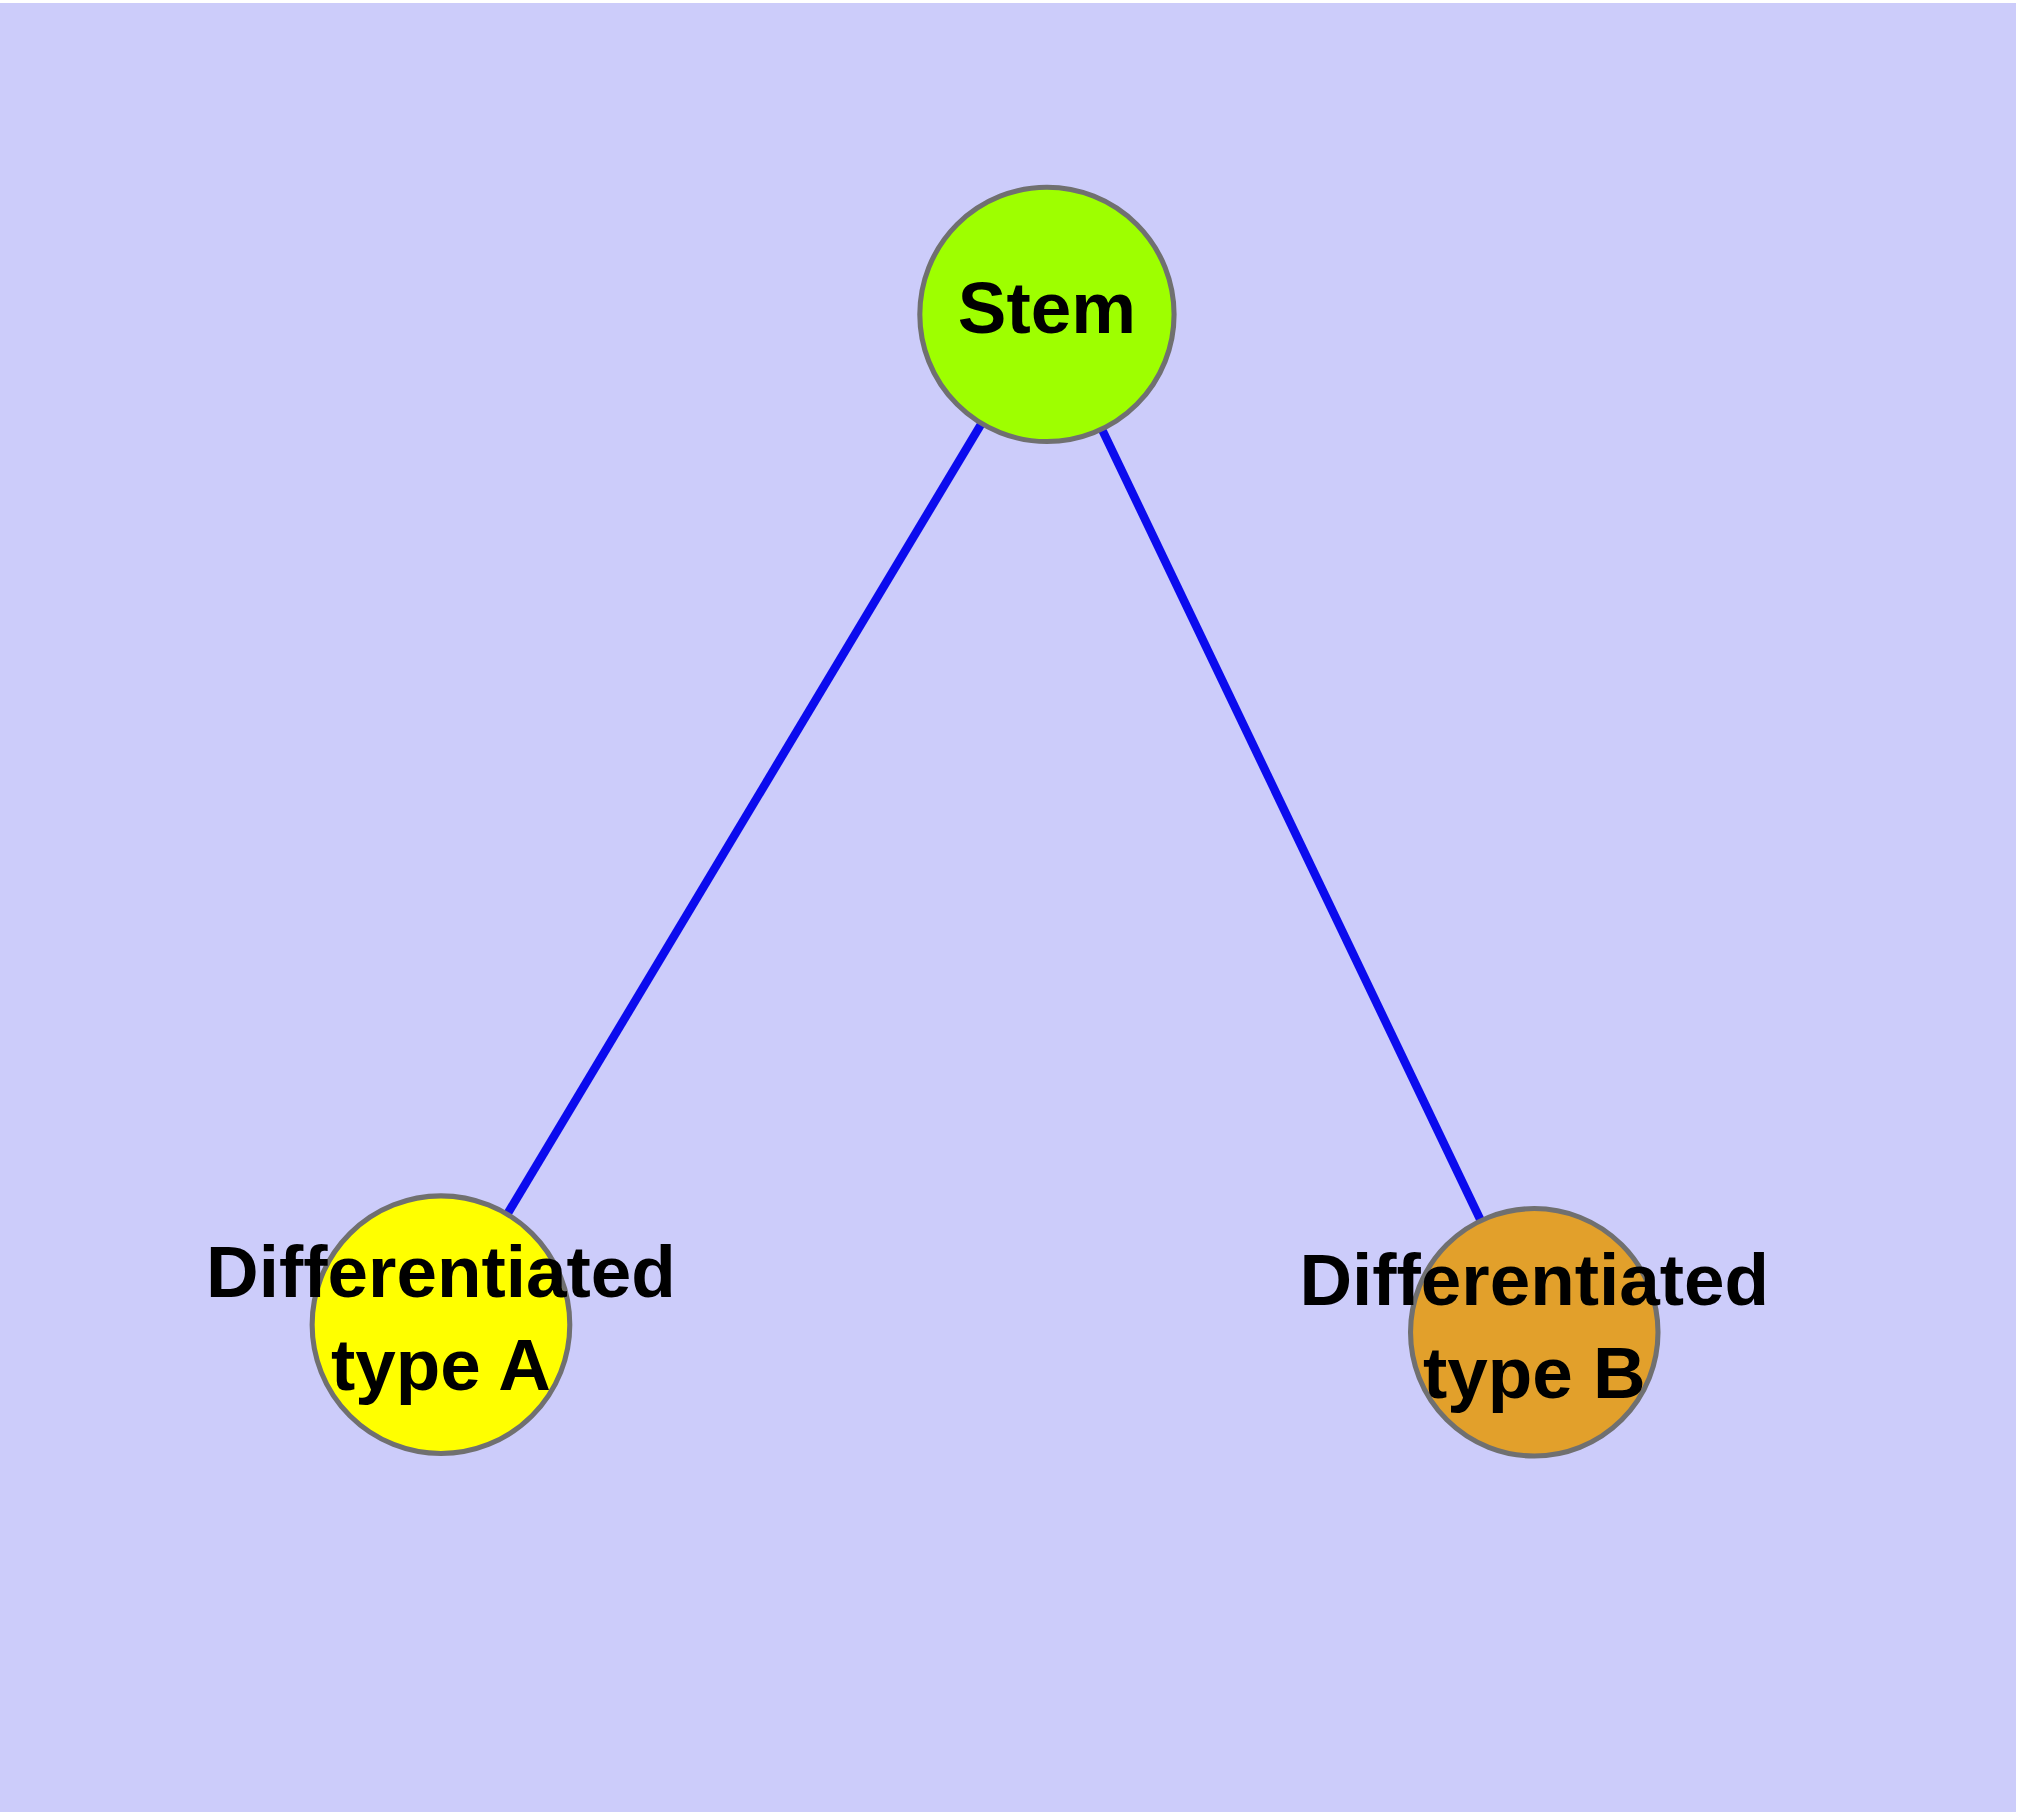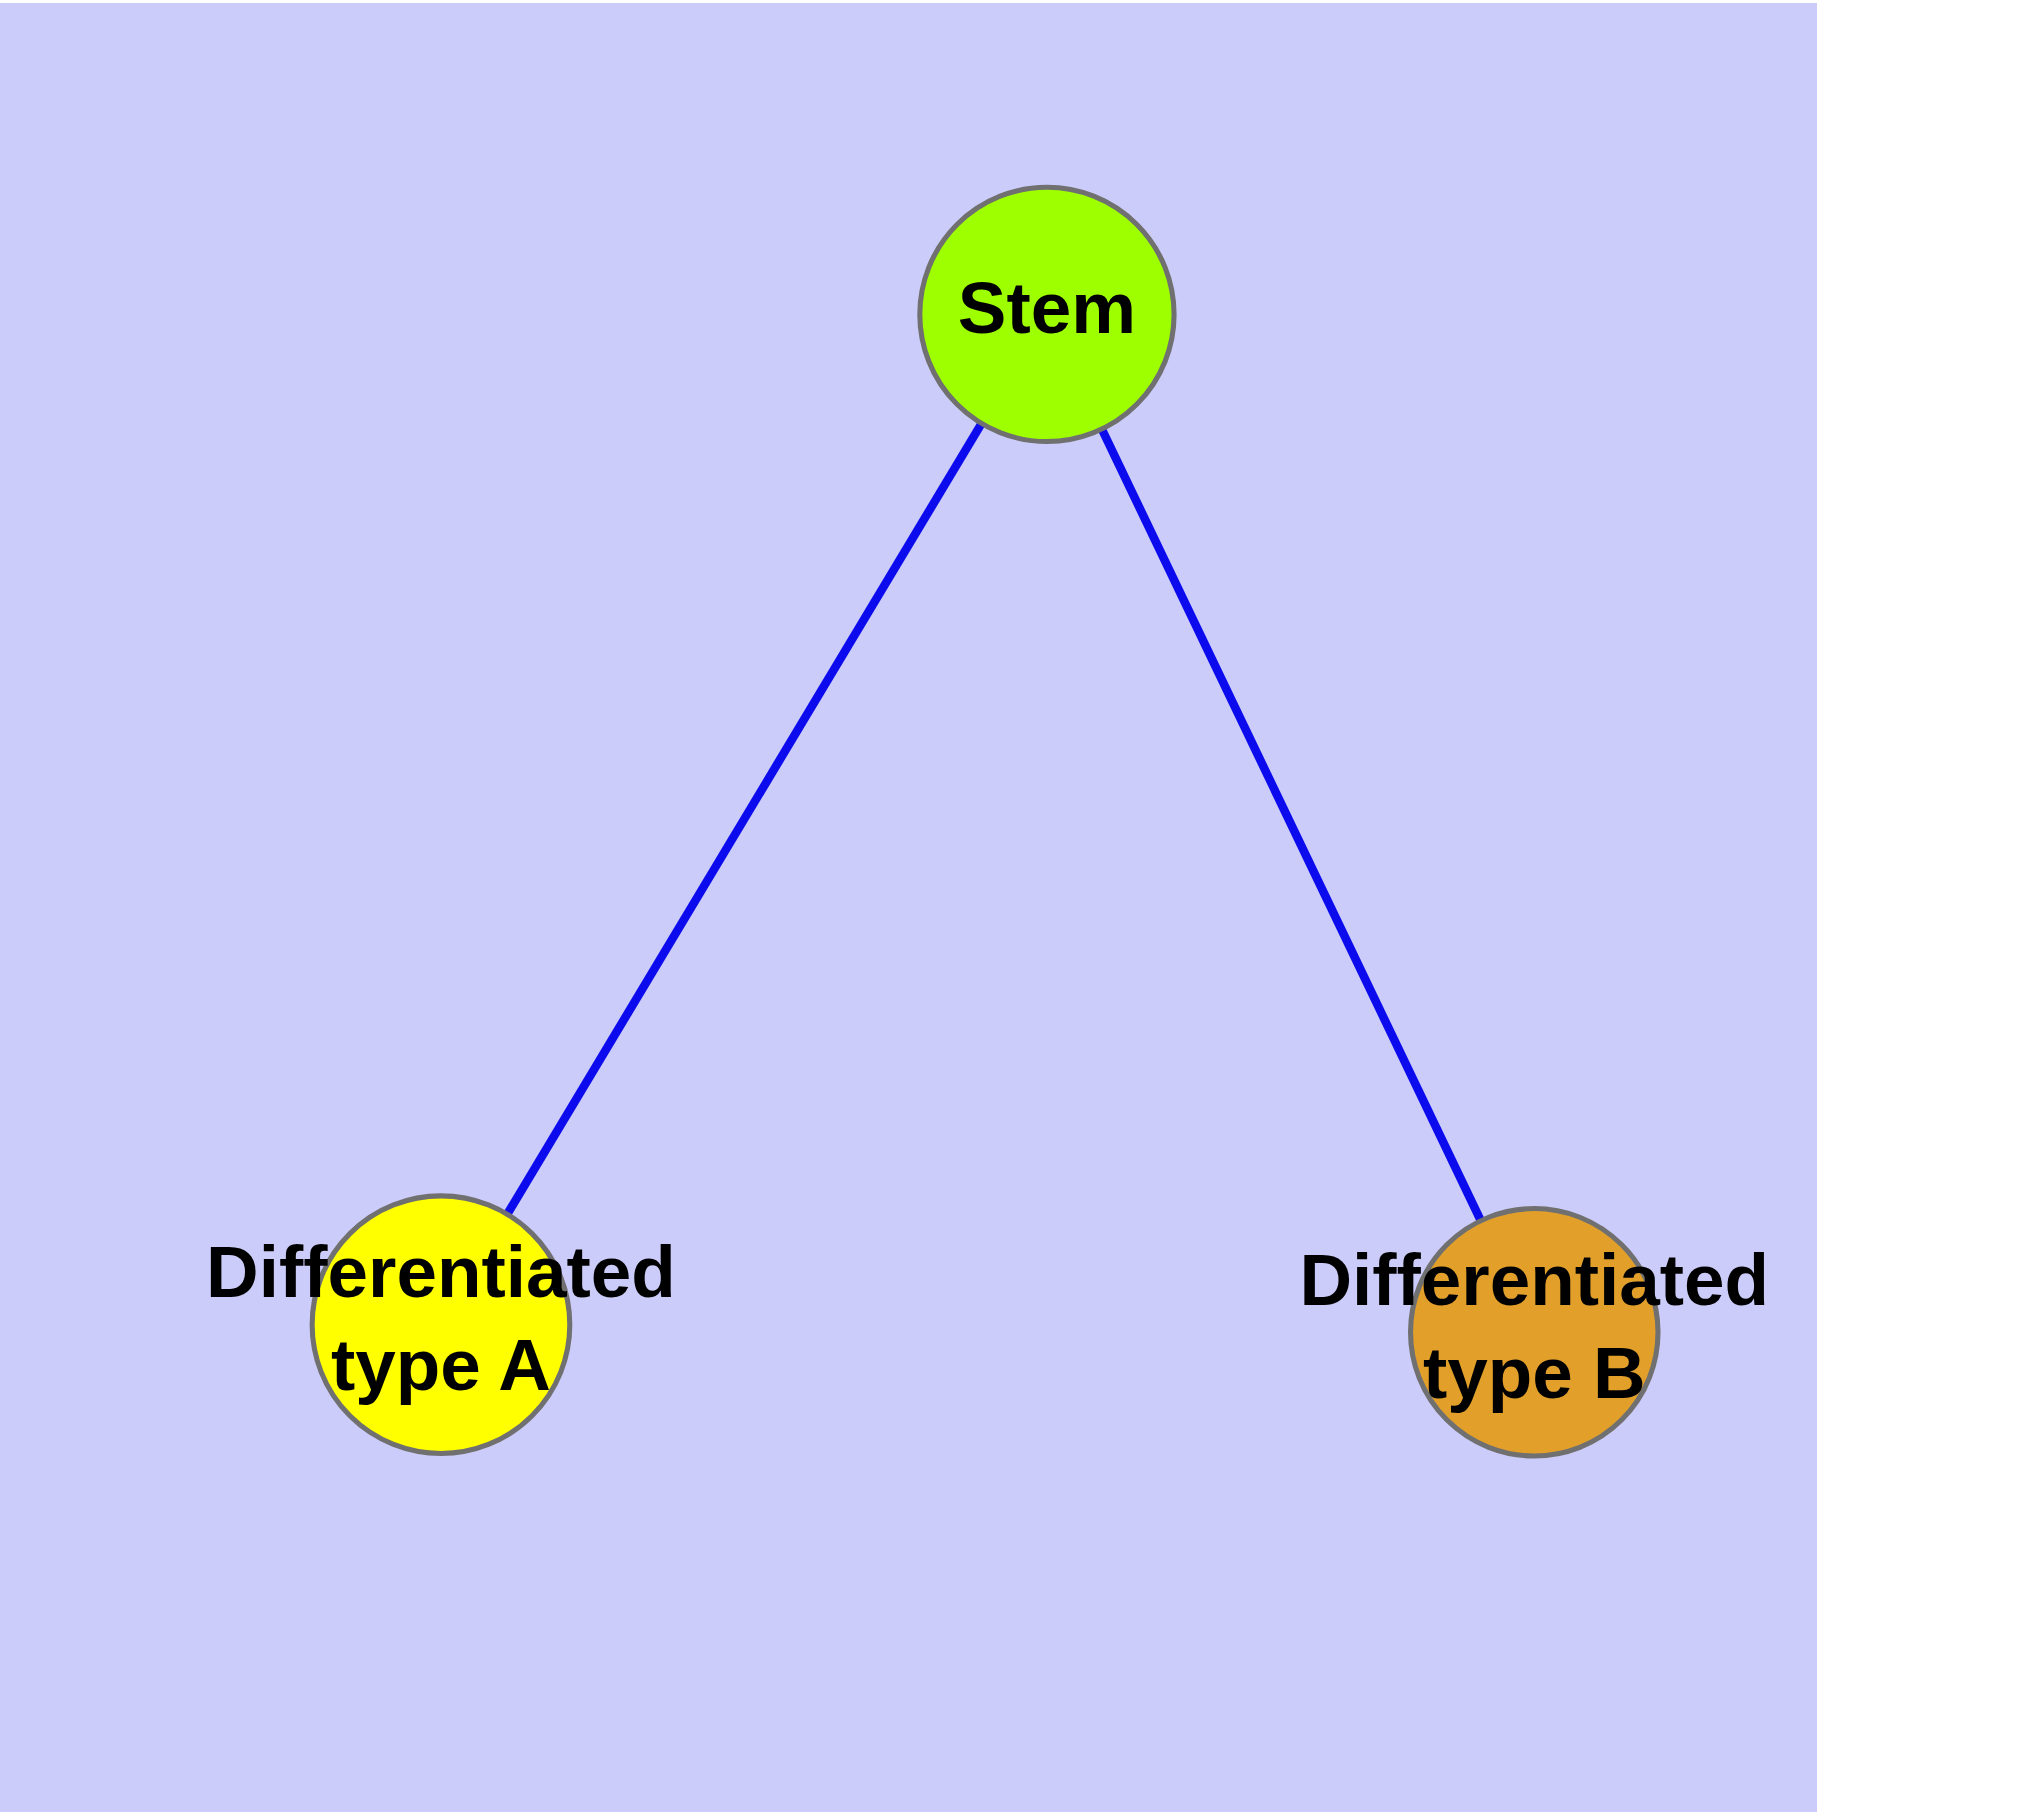--- a/index.html
+++ b/index.html
@@ -3,21 +3,21 @@
 <meta charset="utf-8">
 <title>Cell differentiation graph</title>
 <style>
   html, body {
     margin: 0;
     padding: 0;
     background: #ffffff;
   }
   #stage {
     position: relative;
-    width: 1817px;
+    width: 2016px;
     height: 1812px;
     overflow: hidden;
     font-family: "Liberation Sans", sans-serif;
   }
   #canvas-bg {
     position: absolute;
     left: 0;
     top: 3.4px;
     width: 2021px;
     height: 1809px;

